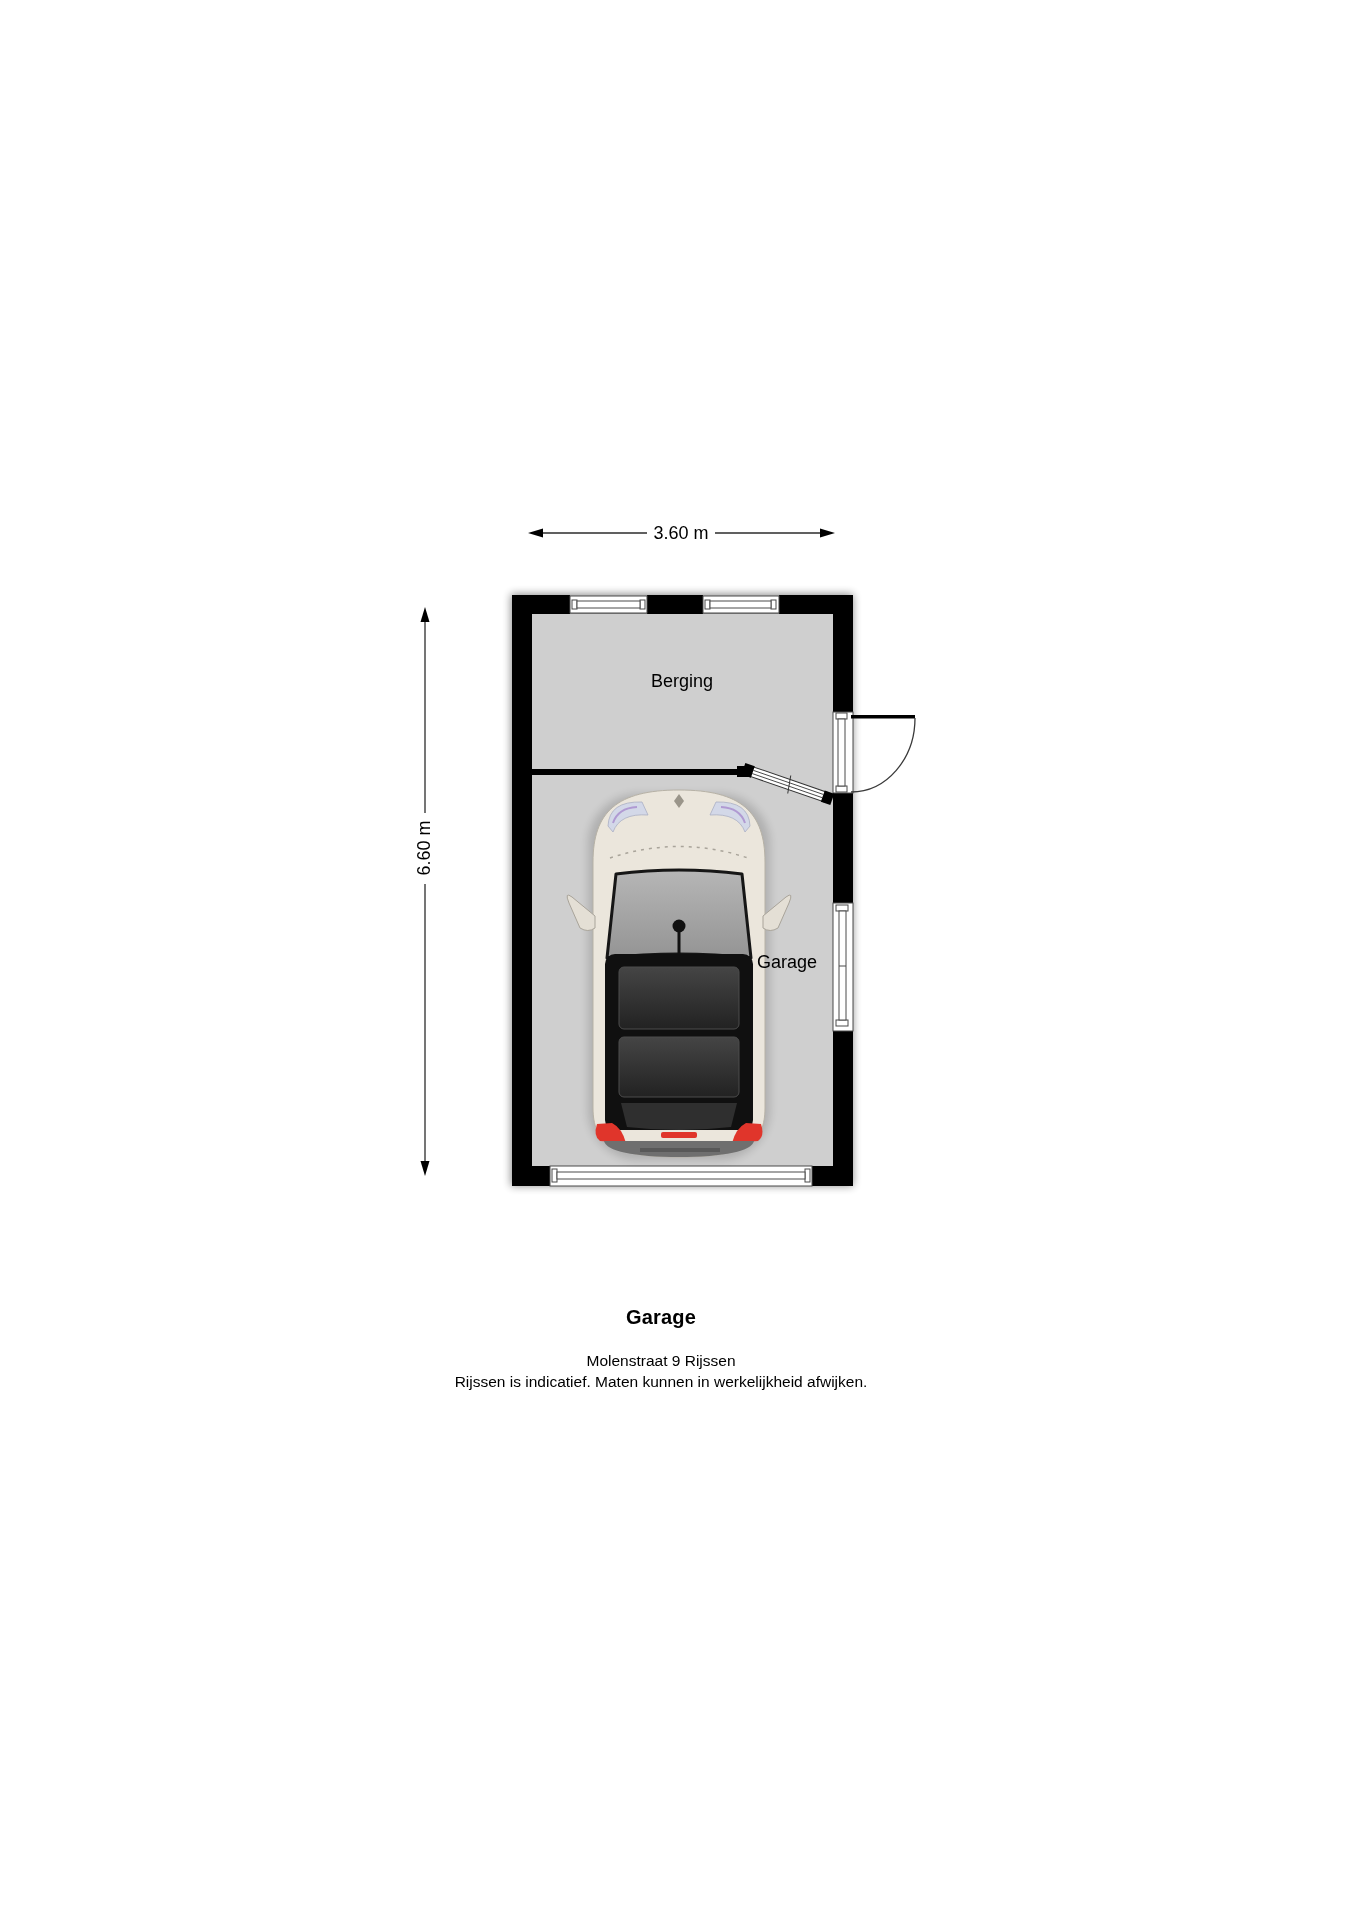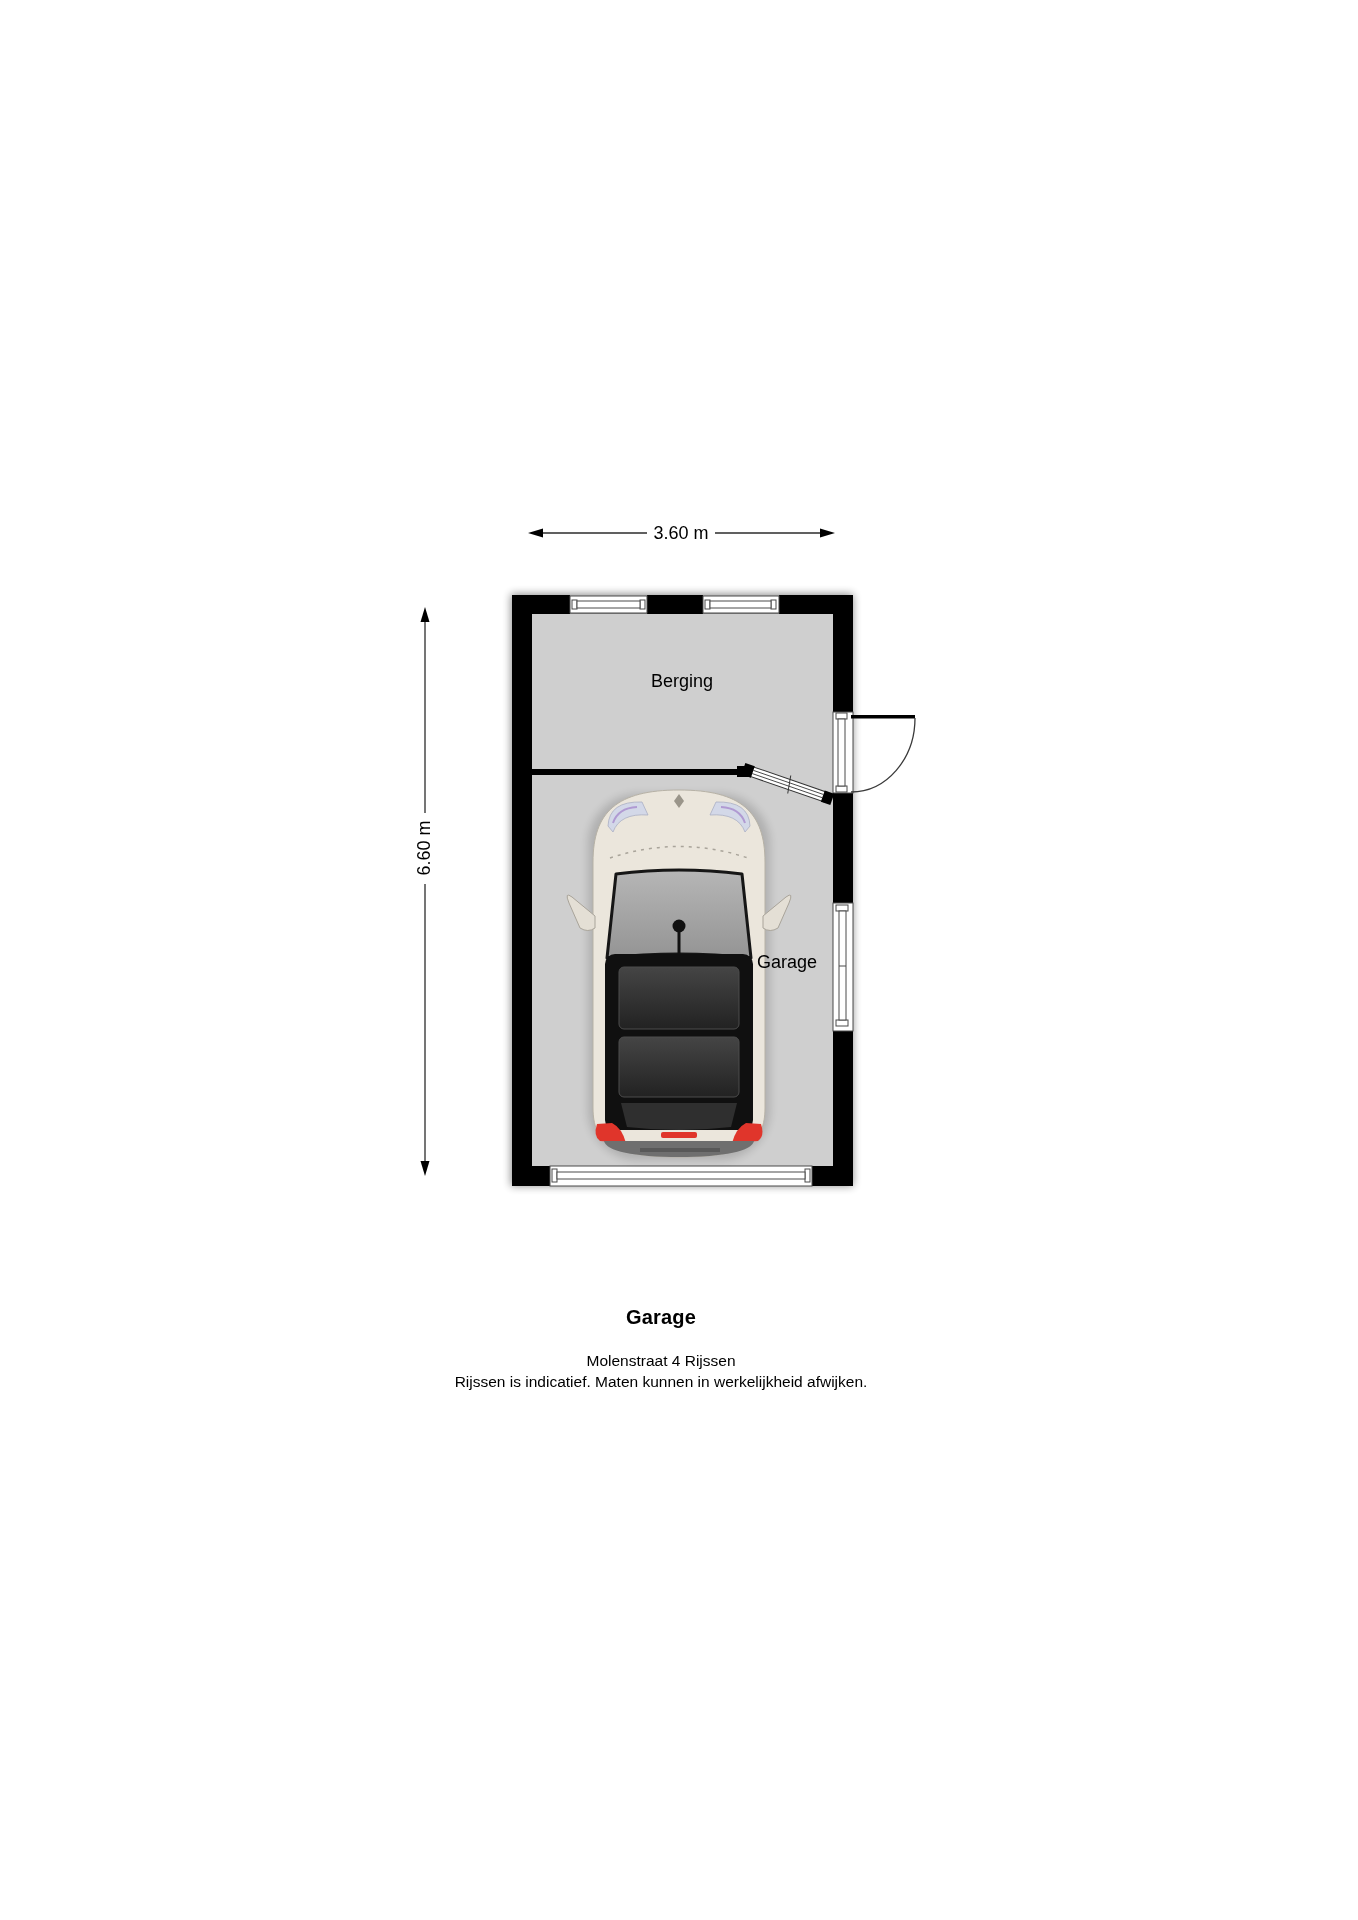--- a/index.html
+++ b/index.html
@@ -177,18 +177,18 @@
       <text transform="translate(430 848) rotate(-90)" text-anchor="middle" font-size="18" stroke="none">6.60 m</text>
     </g>
 
     <text x="682" y="687" text-anchor="middle" font-size="18">Berging</text>
     <text x="787" y="968" text-anchor="middle" font-size="18">Garage</text>
   </svg>
 
   <div class="caption">
     <div class="caption-title">Garage</div>
     <div class="caption-sub">
-      <div>Molenstraat 4 Rijssen</div>
+      <div>Molenstraat 9 Rijssen</div>
       <div>Rijssen is indicatief. Maten kunnen in werkelijkheid afwijken.</div>
     </div>
   </div>
 
 </div>
 
 </body></html>

